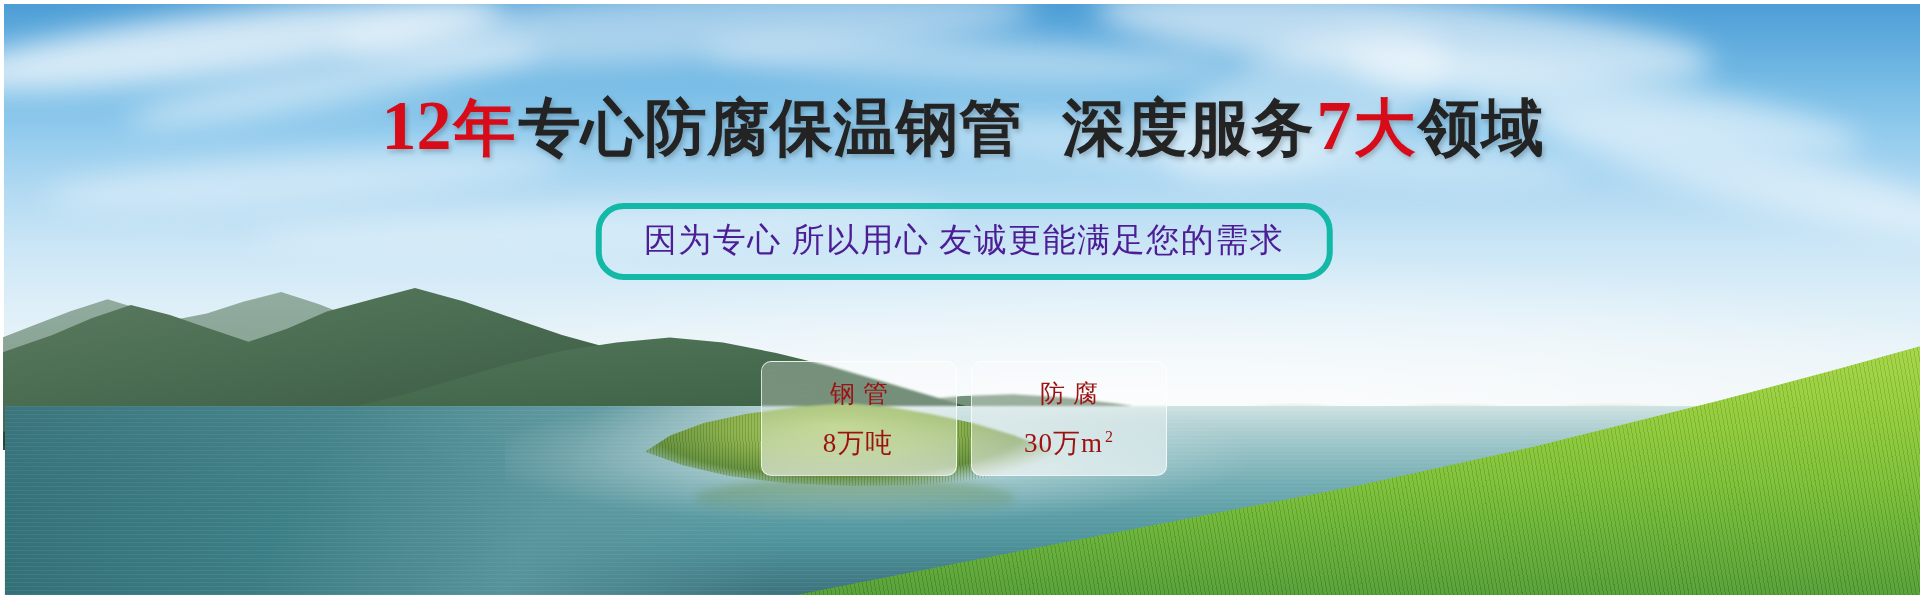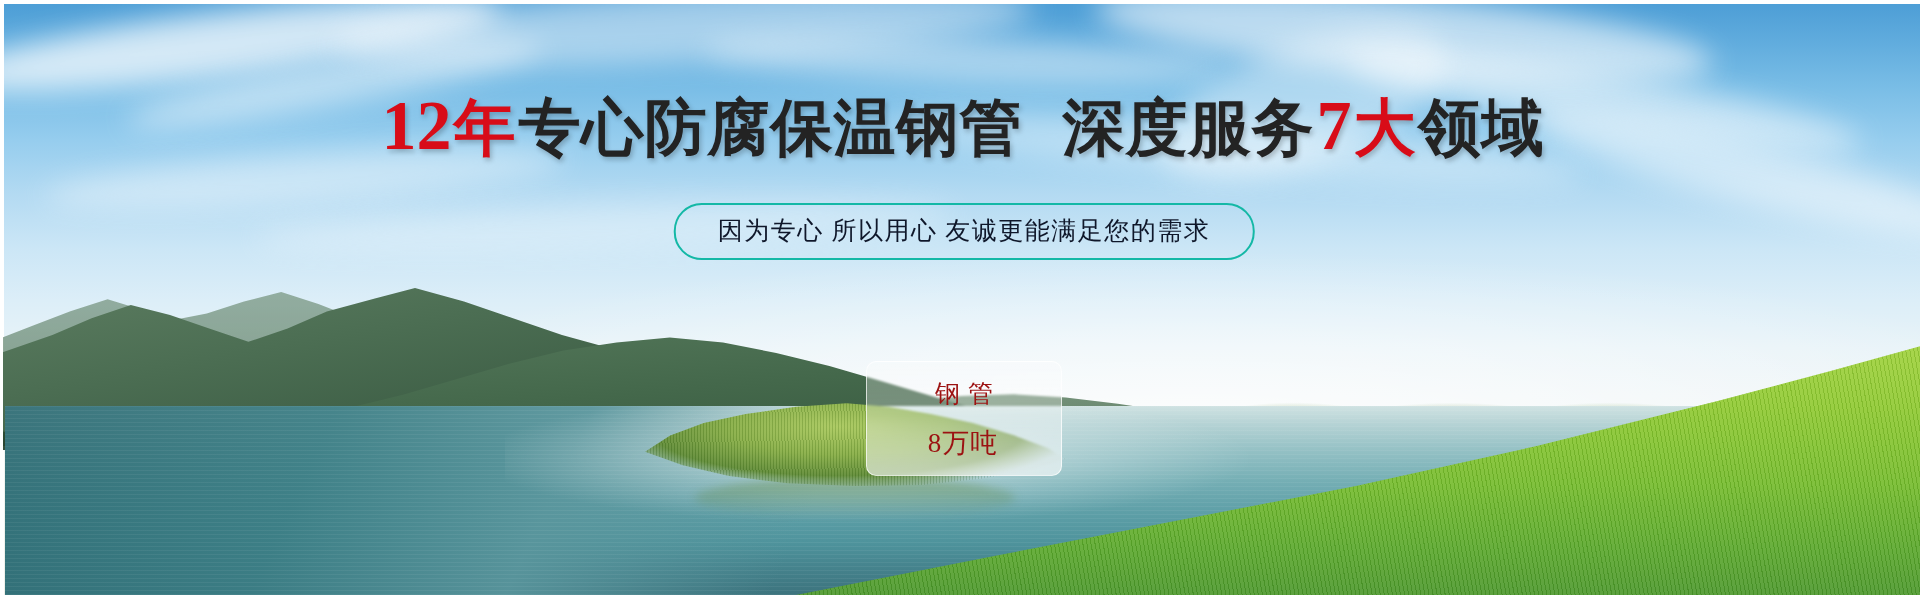--- a/index.html
+++ b/index.html
@@ -216,24 +216,24 @@
   }
   .hl-red{ color:#d80c18; }
   .hl-dark{ color:#232323; }
   .hl-num{ font-size:70px; letter-spacing:0; }
   .hl-gap{ display:inline-block; width:36px; }
 
   .subtitle-pill{
     position:absolute; left:50%; transform:translateX(-50%);
     top:198px;
     padding:9px 42px 11px;
-    border:2px solid #14b8a6;
+    border:6px solid #14b8a6;
     border-radius:28px;
-    font-size:25px;
-    color:#0f172a;
+    font-size:33px;
+    color:#4c1d95;
     letter-spacing:1.5px;
     white-space:nowrap;
     background:transparent;
   }
 
   .stats{
     position:absolute; left:50%; transform:translateX(-50%);
     top:355px;
     display:flex;
     gap:12px;
@@ -312,17 +312,21 @@
 
     <div class="subtitle-pill">因为专心 所以用心  友诚更能满足您的需求</div>
 
     <div class="stats">
 
       <div class="stat-card">
         <div class="stat-label">钢管</div>
         <div class="stat-value"><span>8万吨</span><sup></sup></div>
       </div>
 
+      <div class="stat-card">
+        <div class="stat-label">防腐</div>
+        <div class="stat-value"><span>30万m</span><sup>2</sup></div>
+      </div>
 
 
     </div>
   </div>
 </div>
 
 </body></html>

